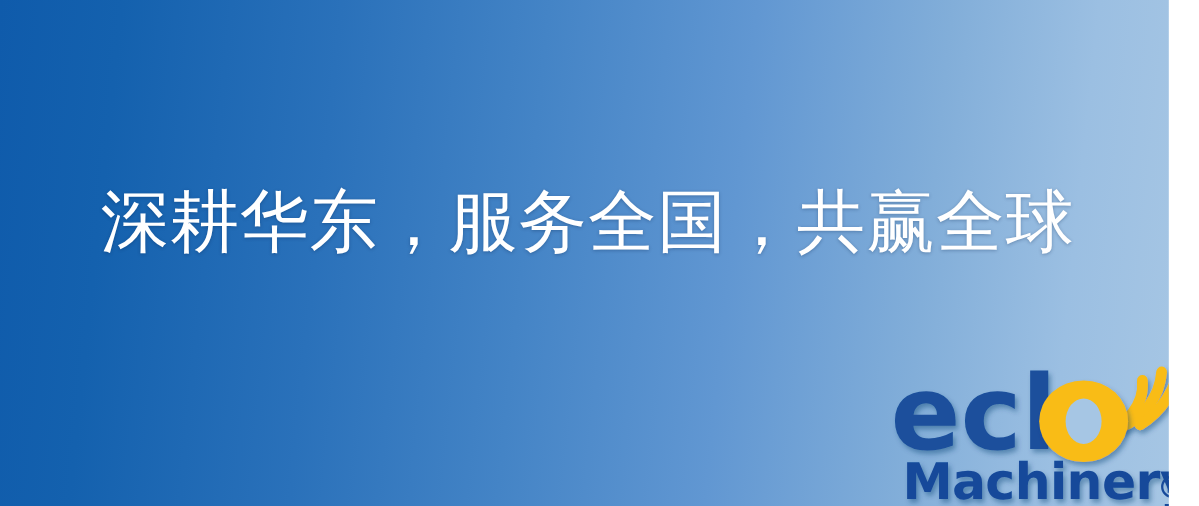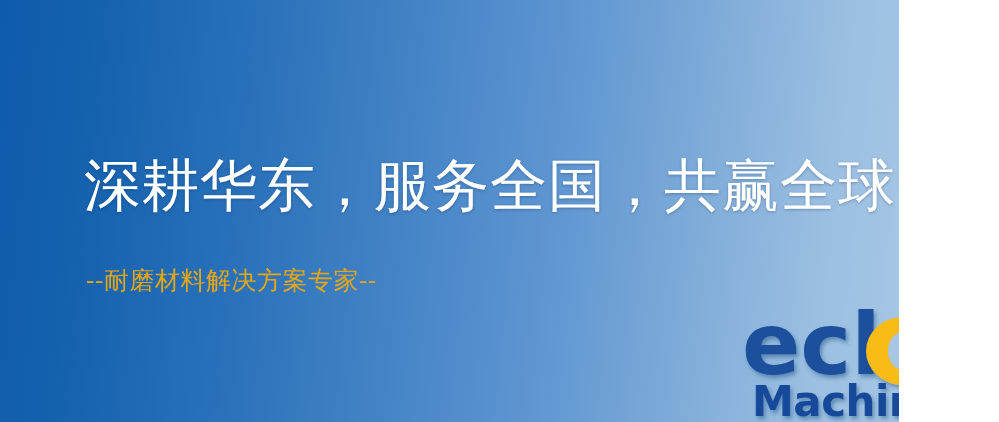--- a/index.html
+++ b/index.html
@@ -3,21 +3,21 @@
 <meta charset="utf-8">
 <style>
   html, body {
     margin: 0;
     padding: 0;
     background: #ffffff;
   }
 
   #banner {
     position: relative;
-    width: 899px;
+    width: 974px;
     height: 422px;
     overflow: hidden;
     font-family: "Liberation Sans", sans-serif;
     
     background: linear-gradient(96deg,
         #0f5bab 0%,
         #1461ae 10%,
         #2a71ba 28%,
         #4484c6 45%,
         #6197d2 62%,
@@ -71,21 +71,20 @@
     font-weight: bold;
   }
 </style>
 </head>
 <body>
 
 <div id="banner">
 
   <div id="headline">深耕华东，服务全国，共赢全球</div>
 
-  <div id="subtitle">--耐磨材料解决方案专家--</div>
 
   <div id="logo">
     <svg width="257" height="126" viewBox="0 0 257 126" xmlns="http://www.w3.org/2000/svg">
       <defs>
         <filter id="softshadow" x="-30%" y="-30%" width="170%" height="170%">
           <feDropShadow dx="2" dy="3" stdDeviation="2.2" flood-color="#0d3a6e" flood-opacity="0.42"></feDropShadow>
         </filter>
       </defs>
 
       <g filter="url(#softshadow)">

